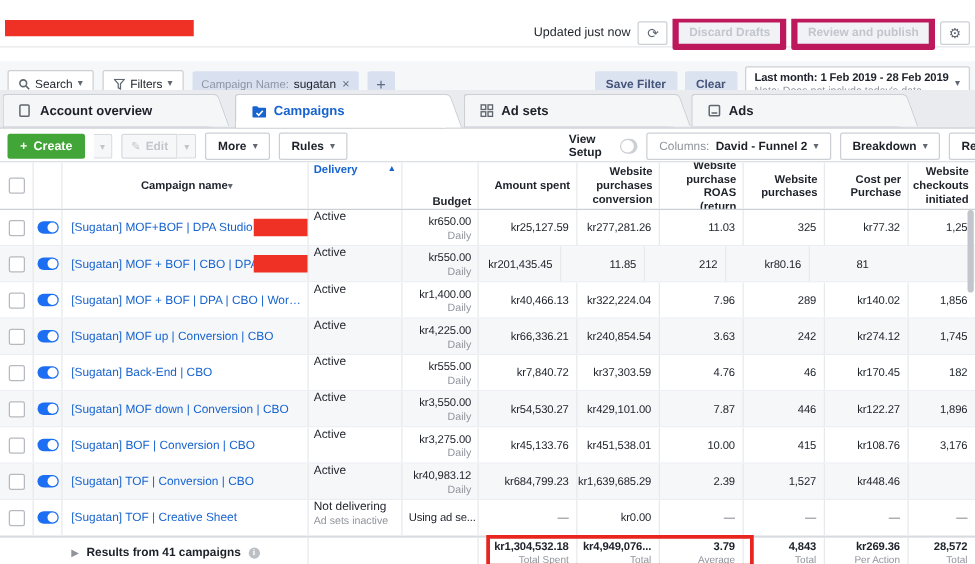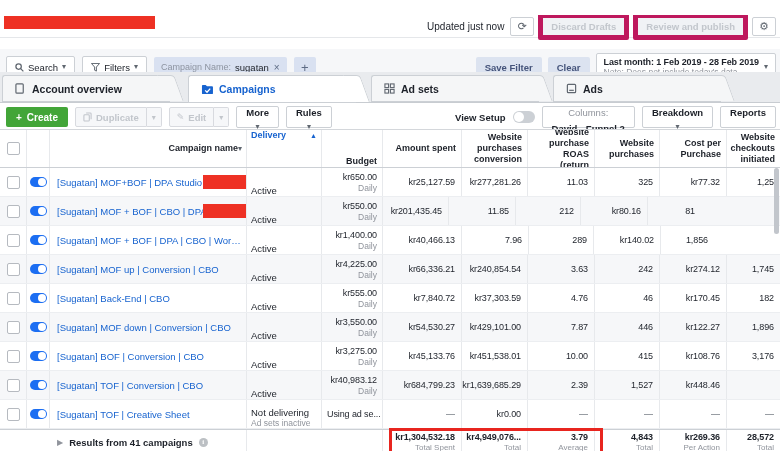--- a/index.html
+++ b/index.html
@@ -47,41 +47,41 @@
   .toolbar{position:absolute;left:0;top:88px;width:780px;height:26px;background:#fff;}
   .tb-left{position:absolute;left:6px;top:3px;display:flex;align-items:center;gap:7px;}
   .create-btn{height:20px;display:flex;align-items:center;gap:5px;padding:0 10px;background:#42a538;border-radius:2px;
               color:#fff;font-size:10px;font-weight:bold;cursor:pointer;}
   .grp{display:flex;}
   .grp .seg{height:20px;display:flex;align-items:center;gap:4px;padding:0 7px;background:#f6f7f9;border:1px solid #d8dadf;
             border-radius:2px 0 0 2px;font-size:9.5px;font-weight:bold;color:#c2c6cc;box-sizing:border-box;}
   .grp .seg-caret{height:20px;width:15px;display:flex;align-items:center;justify-content:center;background:#f6f7f9;
             border:1px solid #d8dadf;border-left:none;border-radius:0 2px 2px 0;color:#c2c6cc;font-size:8px;box-sizing:border-box;}
   .wbtn{height:20px;display:flex;align-items:center;gap:5px;padding:0 9px;background:#fff;border:1px solid #ccd0d5;
-        border-radius:2px;font-size:9.5px;font-weight:bold;color:#1d2129;cursor:pointer;white-space:nowrap;flex-direction:column;}
+        border-radius:2px;font-size:9.5px;font-weight:bold;color:#1d2129;cursor:pointer;white-space:nowrap;}
   .tb-right{position:absolute;left:455px;top:3px;display:flex;align-items:center;gap:7px;}
   .vs-label{font-size:9.5px;font-weight:bold;color:#1d2129;}
   .toggle-off{width:22px;height:12px;border-radius:6px;background:#ccd0d5;position:relative;cursor:pointer;}
   .toggle-off .knob{position:absolute;left:1px;top:1px;width:10px;height:10px;border-radius:50%;background:#fff;}
   .cols-label{color:#90949c;font-weight:normal;}
   
   .table{position:absolute;left:0;top:114px;width:780px;background:#fff;border-top:1px solid #d4d7db;}
   .hrow{display:flex;height:38px;border-bottom:1px solid #ccd0d5;background:#fff;box-sizing:border-box;}
   .cell{box-sizing:border-box;border-right:1px solid #e7e9ec;display:flex;align-items:center;overflow:hidden;}
   .c0{width:27px;justify-content:center;}
   .c1{width:23px;justify-content:center;}
   .c2{width:197px;padding:0 4px 0 7px;position:relative;}
-  .c3{width:75px;padding:0 4px;flex-direction:column;align-items:flex-start;justify-content:flex-end;}
+  .c3{width:75px;padding:0 4px;flex-direction:column;align-items:flex-start;justify-content:flex-start;}
   .c4{width:61px;padding:0 5px;flex-direction:column;align-items:flex-end;justify-content:center;}
   .c4.left{align-items:flex-start;}
   .c5{width:79px;}.c6{width:66px;}.c7{width:67px;}.c8{width:65px;}.c9{width:67px;}.c10{width:53px;border-right:none;}
   .num{justify-content:flex-end;padding:0 6px;font-size:9px;letter-spacing:-0.1px;color:#1d2129;}
   .hcell{font-size:9px;font-weight:bold;color:#1d2129;line-height:11px;}
   .hnum{justify-content:flex-end;text-align:right;padding:0 5px;}
-  .hname{justify-content:flex-end;}
+  .hname{justify-content:center;}
   .hdelivery{justify-content:space-between;color:#1763cf;}
   .sort-up{font-size:7px;color:#1763cf;}
   .cb{width:11px;height:11px;border:1px solid #b6bac0;border-radius:2px;background:#fff;cursor:pointer;}
   .trow{display:flex;height:29px;border-bottom:1px solid #eceef1;background:#fff;box-sizing:border-box;}
   .trow.alt{background:#f6f7f9;}
   .toggle-on{width:17px;height:10px;border-radius:5px;background:#1c6ef2;position:relative;cursor:pointer;flex:none;}
   .toggle-on .knob{position:absolute;right:1px;top:1px;width:8px;height:8px;border-radius:50%;background:#fff;}
   .link{font-size:9.5px;color:#1763cf;white-space:nowrap;overflow:hidden;text-overflow:ellipsis;cursor:pointer;text-decoration:none;}
   .redact{display:none;position:absolute;left:153px;top:7px;width:44px;height:14px;background:#ee3124;}
   .main{font-size:9.5px;color:#1d2129;line-height:11px;white-space:nowrap;}
@@ -205,27 +205,20 @@
     </div>
   </div>
 
   <div class="toolbar">
     <div class="tb-left">
       <span class="create-btn">
         <span>+</span>
         <span>Create</span>
       </span>
       <span class="grp">
-        <span class="seg">
-          <svg width="9" height="10" viewBox="0 0 10 11">
-              <rect x="1" y="3" width="6" height="7" rx="1" fill="none" stroke="#c2c6cc" stroke-width="1.2"></rect>
-              <path d="M3.5 1 h4.5 a1 1 0 0 1 1 1 v6" fill="none" stroke="#c2c6cc" stroke-width="1.2"></path>
-            </svg>
-          <span>Duplicate</span>
-        </span>
         <span class="seg-caret">▾</span>
       </span>
       <span class="grp">
         <span class="seg">
           <span style="font-size:9px;">✎</span>
           <span>Edit</span>
         </span>
         <span class="seg-caret">▾</span>
       </span>
       <span class="wbtn">
@@ -366,20 +359,21 @@
     </div>
     <div class="cell c3">
       <div class="main f-delivery">Active</div>
             <div class="sub f-delivery-sub"></div>
     </div>
     <div class="cell c4">
       <div class="main f-budget" style="font-size:9px;letter-spacing:-0.1px;">kr1,400.00</div>
             <div class="sub f-budget-sub">Daily</div>
     </div>
     <div class="cell c5 num f-spent">kr40,466.13</div>
+    <div class="cell c6 num f-conv">kr322,224.04</div>
     <div class="cell c7 num f-roas">7.96</div>
     <div class="cell c8 num f-purch">289</div>
     <div class="cell c9 num f-cpp">kr140.02</div>
     <div class="cell c10 num f-checkout">1,856</div>
   </div>
         <div class="trow alt">
     <div class="cell c0">
             <span class="cb"></span>
           </div>
     <div class="cell c1">

